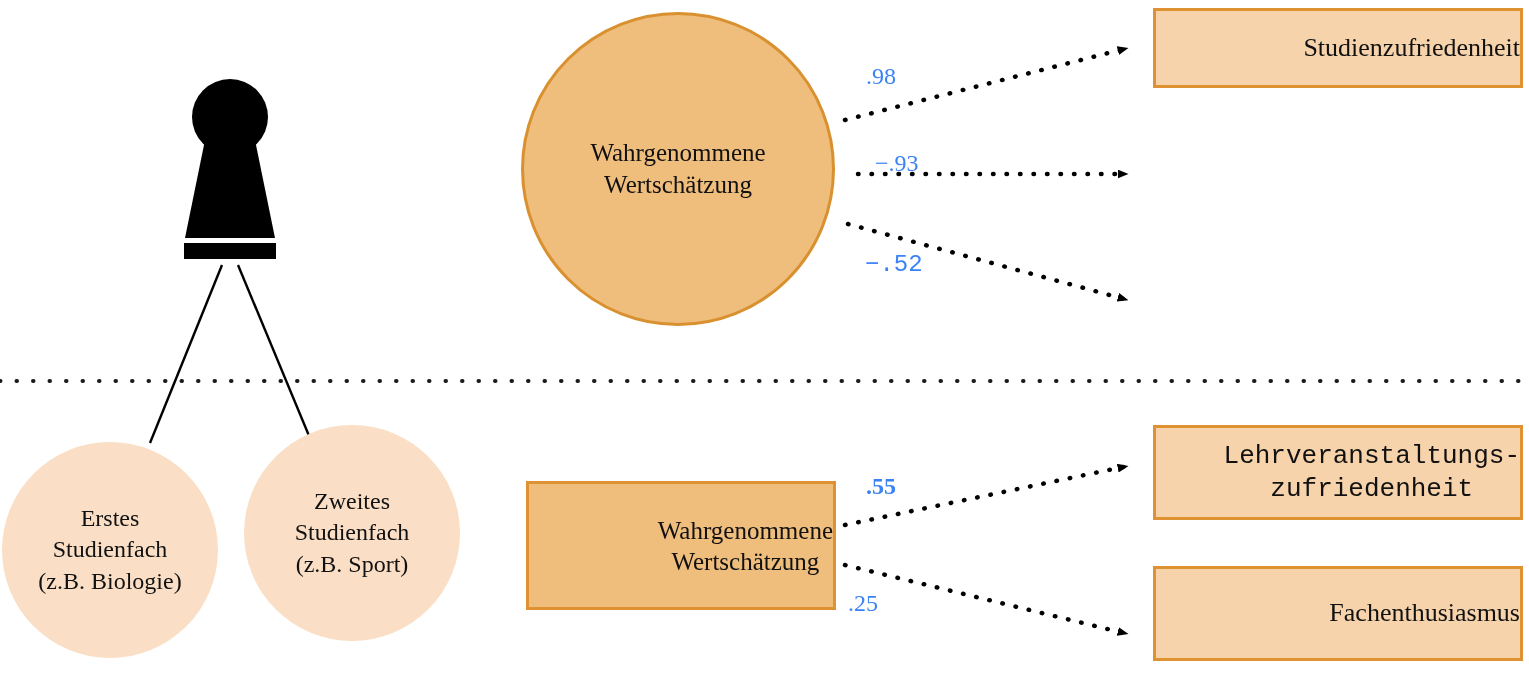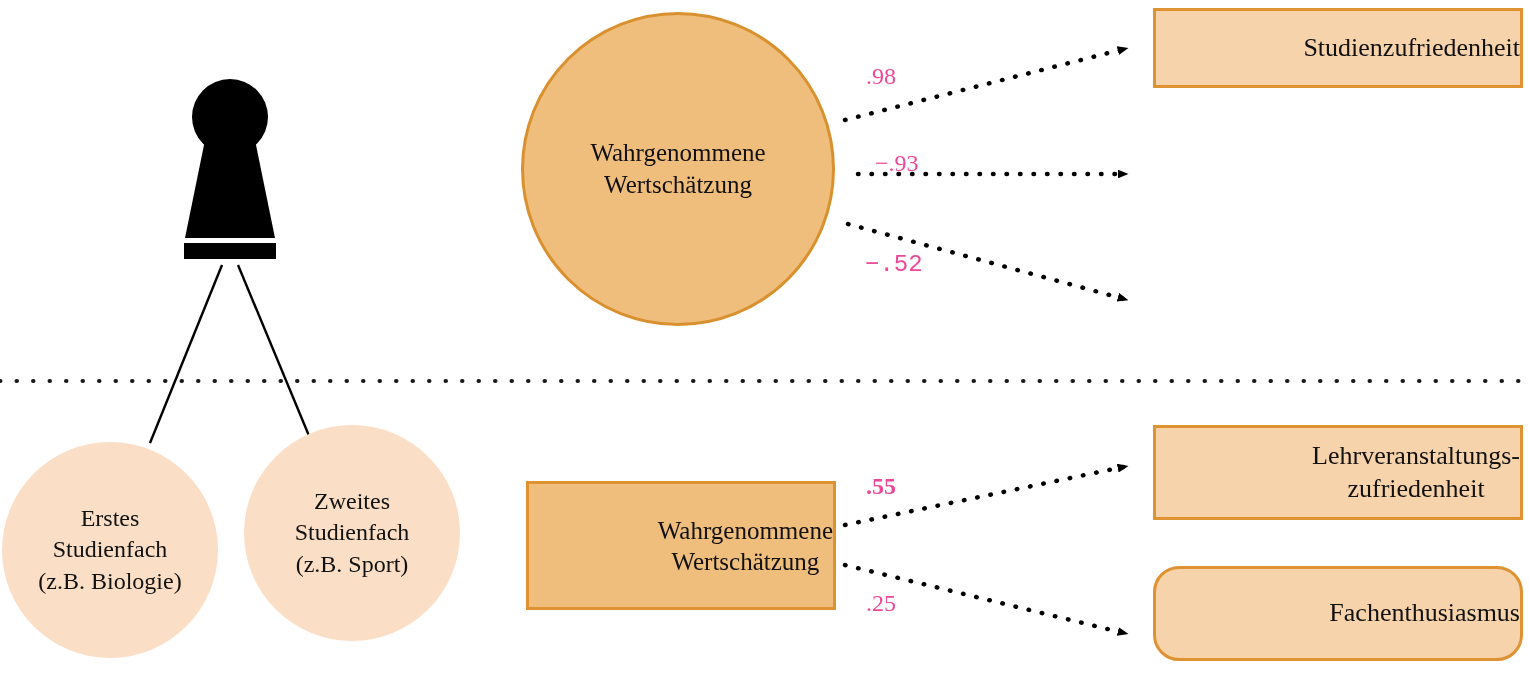--- a/index.html
+++ b/index.html
@@ -62,21 +62,21 @@
     font-size: 25px;
   }
   .small-circle {
     background: #fadfc6;
     border: none;
     font-size: 24px;
   }
   .coef-label {
     position: absolute;
     font-size: 24px;
-    color: #ec4899;
+    color: #3b82f6;
     white-space: nowrap;
     text-align: right;
   }
 </style>
 </head>
 <body>
 
 <div id="canvas">
 
   <svg id="diagram-svg" viewBox="0 0 1529 675">
@@ -130,25 +130,25 @@
     <span>Zweites
 Studienfach
 (z.B. Sport)</span>
   </div>
 
   <div class="box-node predictor-box" style="left:526px; top:481px; width:310px; height:129px;">
     <span>Wahrgenommene
 Wertschätzung</span>
   </div>
 
-  <div class="box-node outcome-box" style="left:1153px; top:425px; width:370px; height:95px;">
+  <div class="box-node outcome-box" style="left:1153px; top:425px; width:370px; height:95px;font-family:Liberation Mono, monospace;">
     <span>Lehrveranstaltungs-
 zufriedenheit</span>
   </div>
 
-  <div class="box-node outcome-box" style="left:1153px; top:566px; width:370px; height:95px;border-radius:26px;">
+  <div class="box-node outcome-box" style="left:1153px; top:566px; width:370px; height:95px;">
     <span>Fachenthusiasmus</span>
   </div>
 
   <span class="coef-label" style="left:866px; top:473px;font-weight:bold;">.55</span>
-  <span class="coef-label" style="left:866px; top:590px;">.25</span>
+  <span class="coef-label" style="left:848px; top:590px;">.25</span>
 
 </div>
 
 </body></html>

